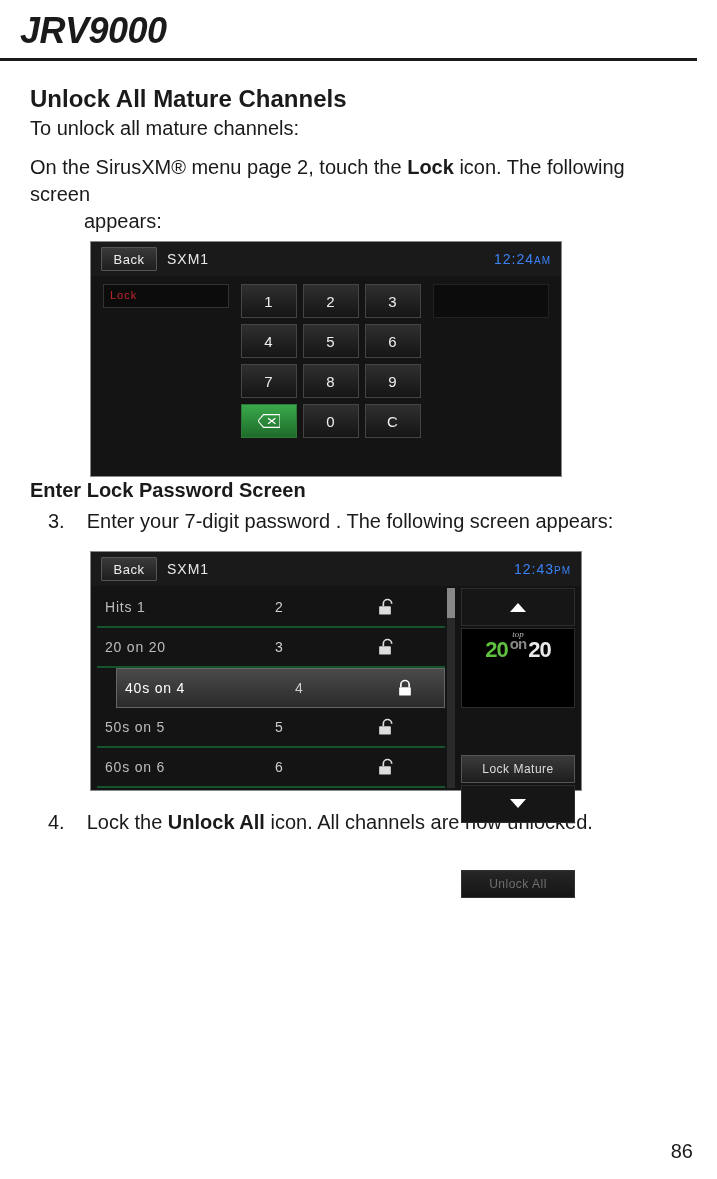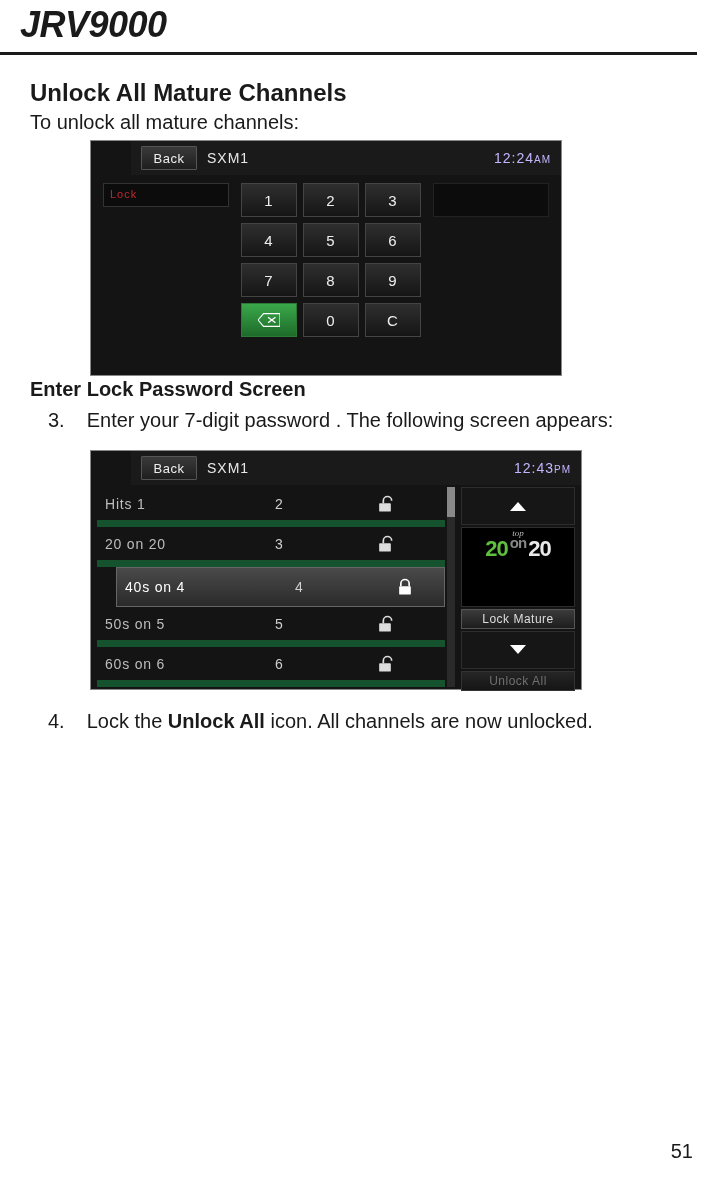--- a/index.html
+++ b/index.html
@@ -8,36 +8,36 @@
       height: 1179px;
       background: #fff;
       font-family: "Myriad Pro", "Segoe UI", Arial, sans-serif;
       color: #1a1a1a;
       position: relative;
     }
     .page-title {
       font-size: 36px;
       font-weight: 700;
       font-style: italic;
-      padding: 4px 0 6px 20px;
+      padding: 10px 0 6px 20px;
       border-bottom: 3px solid #1a1a1a;
       margin: 0 20px 24px 0;
       letter-spacing: -0.5px;
     }
     .content {
       padding: 0 30px;
     }
     .section-heading {
       font-size: 24px;
       font-weight: 700;
       margin-bottom: 4px;
     }
     .intro-line {
       font-size: 20px;
-      margin-bottom: 6px;
+      margin-bottom: 14px;
     }
     .step-line {
       font-size: 20px;
       margin-bottom: 6px;
       line-height: 1.35;
     }
     .step-line .indent {
       display: block;
       margin-left: 54px;
     }
@@ -61,21 +61,20 @@
       position: absolute;
       bottom: 16px;
       right: 24px;
       font-size: 20px;
     }
 
     
     .shot {
       margin: 4px 0 2px 60px;
       border: 1px solid #888;
-      padding-left: 40px;
     }
     .shot1 {
       width: 472px;
       height: 236px;
       background: #141414;
       position: relative;
       font-family: "Arial Narrow", "Segoe UI", Arial, sans-serif;
     }
     .shot1 .topbar, .shot2 .topbar {
       height: 34px;
@@ -98,21 +97,21 @@
       justify-content: center;
       letter-spacing: 0.5px;
     }
     .source-label {
       color: #e8e8e8;
       font-size: 14px;
       letter-spacing: 1px;
     }
     .clock {
       margin-left: auto;
-      color: #c4b5fd;
+      color: #3b82f6;
       font-size: 14px;
       letter-spacing: 1px;
     }
     .clock .ampm { font-size: 10px; }
     .pw-display {
       position: absolute;
       top: 42px;
       left: 12px;
       width: 126px;
       height: 24px;
@@ -169,21 +168,21 @@
     .shot2 .list {
       position: absolute;
       top: 36px;
       left: 6px;
       width: 348px;
     }
     .row {
       height: 40px;
       display: flex;
       align-items: center;
-      border-bottom: 7px solid #14532d;
+      border-bottom: 2px solid #14532d;
       padding: 0 8px;
       color: #bdbdbd;
       font-size: 14px;
       letter-spacing: 0.8px;
     }
     .row.selected {
       background: linear-gradient(#4a4a4a,#2a2a2a);
       color: #fff;
       border: 1px solid #666;
       margin-left: 19px;
@@ -231,40 +230,44 @@
       flex-direction: column;
       gap: 0;
       color:#ddd;
     }
     .logo-top { font-size: 9px; font-style: italic; font-family: cursive; color:#bbb; margin-bottom:-4px;}
     .logo-mid { font-size: 22px; font-weight: 700; letter-spacing:-1px; }
     .logo-mid .g { color:#5fbf3f; }
     .logo-mid .w { color:#eaeaea; }
     .logo-mid .sep { font-size:15px; vertical-align:super; margin:0 2px; color:#888;}
     .act-btn {
-      height: 20px;
+      height: 28px;
       background: linear-gradient(#3b3b3b,#1d1d1d);
       border: 1px solid #555;
       display:flex; align-items:center; justify-content:center;
-      color:#ddd; font-size:12px; letter-spacing:0.5px;
+      color:#ddd; font-size:12px; letter-spacing:0.5px;margin-top:45px;
     }
     .act-btn.dim {
       background: linear-gradient(#262626,#151515);
       color:#707070;
       border-color:#333;
     }
   </style>
 </head>
 <body>
 
 <div class="page-title">JRV9000</div>
 
 <div class="content">
   <div class="section-heading">Unlock All Mature Channels</div>
   <div class="intro-line">To unlock all mature channels:</div>
+  <div class="step-line">
+    <span>On the SirusXM® menu page 2, touch the </span><span class="bold">Lock</span><span> icon. The following screen</span>
+    <span class="indent">appears:</span>
+  </div>
 
   <div class="shot shot1">
     <div class="topbar">
       <div class="back-btn">Back</div>
       <div class="source-label">SXM1</div>
       <div class="clock">
         <span>12:24</span><span class="ampm">AM</span>
       </div>
     </div>
     <div class="pw-display">Lock</div>
@@ -387,13 +390,13 @@
   </div>
 
   <div class="ol-step" style="margin-top:18px">
     <div class="num">4.</div>
     <div class="txt">
       <span>Lock the </span><span class="bold">Unlock All</span><span> icon. All channels are now unlocked.</span>
     </div>
   </div>
 </div>
 
-<div class="page-number">51</div>
+<div class="page-number">86</div>
 
 </body></html>

